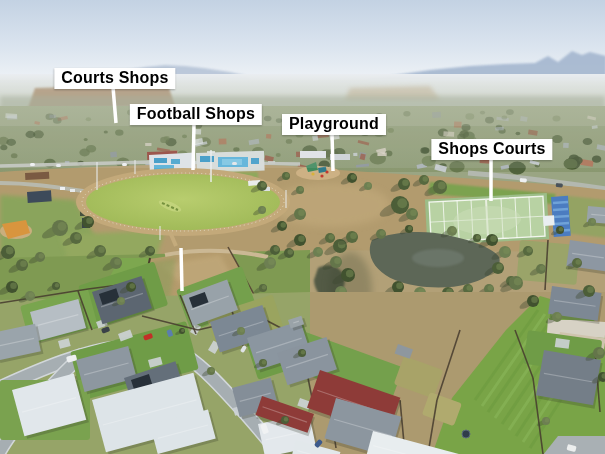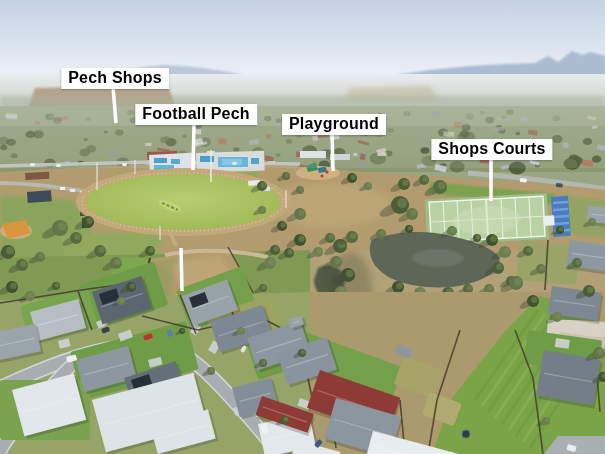--- a/index.html
+++ b/index.html
@@ -741,17 +741,17 @@
 
   <g stroke="#ffffff" stroke-width="3.5">
     <line x1="113" y1="87" x2="116" y2="123"></line>
     <line x1="194" y1="124" x2="193" y2="170"></line>
     <line x1="332" y1="133" x2="333" y2="171"></line>
     <line x1="491" y1="158" x2="491" y2="201"></line>
     <line x1="181" y1="248" x2="182" y2="291"></line>
   </g>
 </svg>
 
-  <div class="anno" style="left:115px;top:68px"><span class="anno-text">Pech Shops</span></div>
-  <div class="anno" style="left:196px;top:104px"><span class="anno-text">Football Pech</span></div>
+  <div class="anno" style="left:115px;top:68px"><span class="anno-text">Courts Shops</span></div>
+  <div class="anno" style="left:196px;top:104px"><span class="anno-text">Football Shops</span></div>
   <div class="anno" style="left:334px;top:114px"><span class="anno-text">Playground</span></div>
   <div class="anno" style="left:492px;top:139px"><span class="anno-text">Shops Courts</span></div>
 </div>
 
 </body></html>

